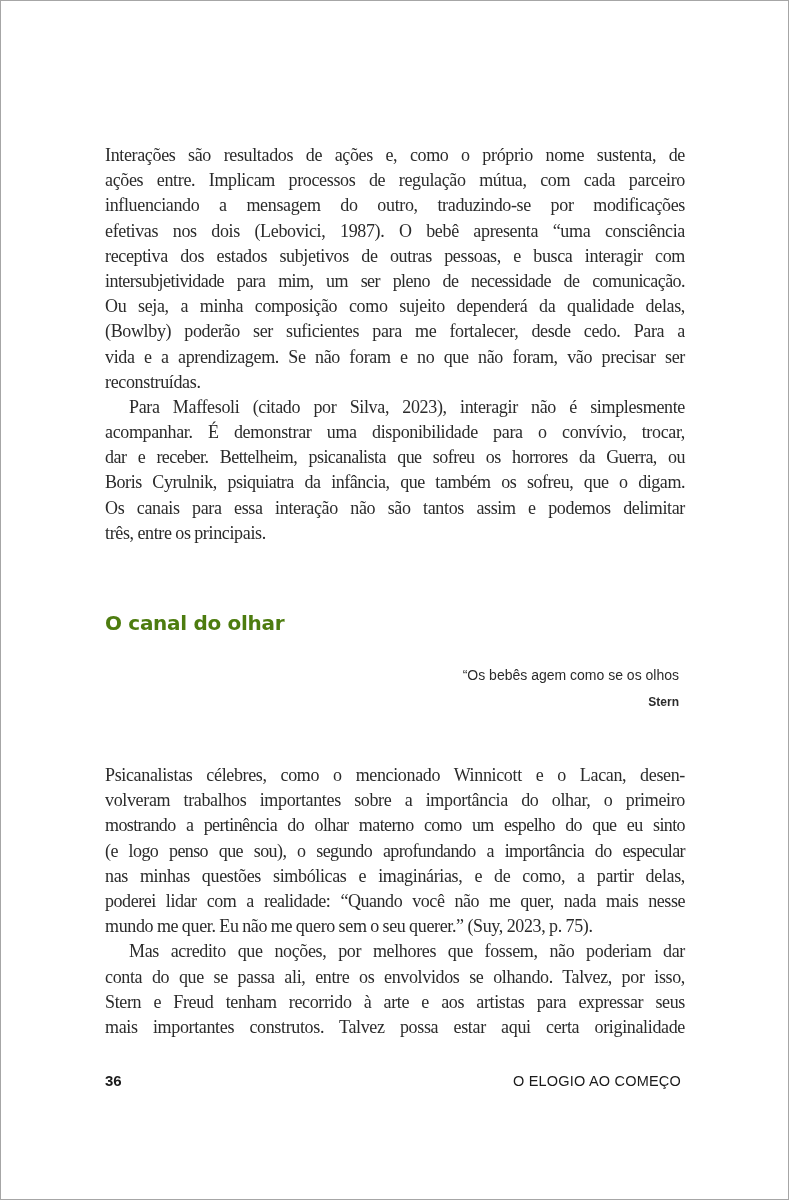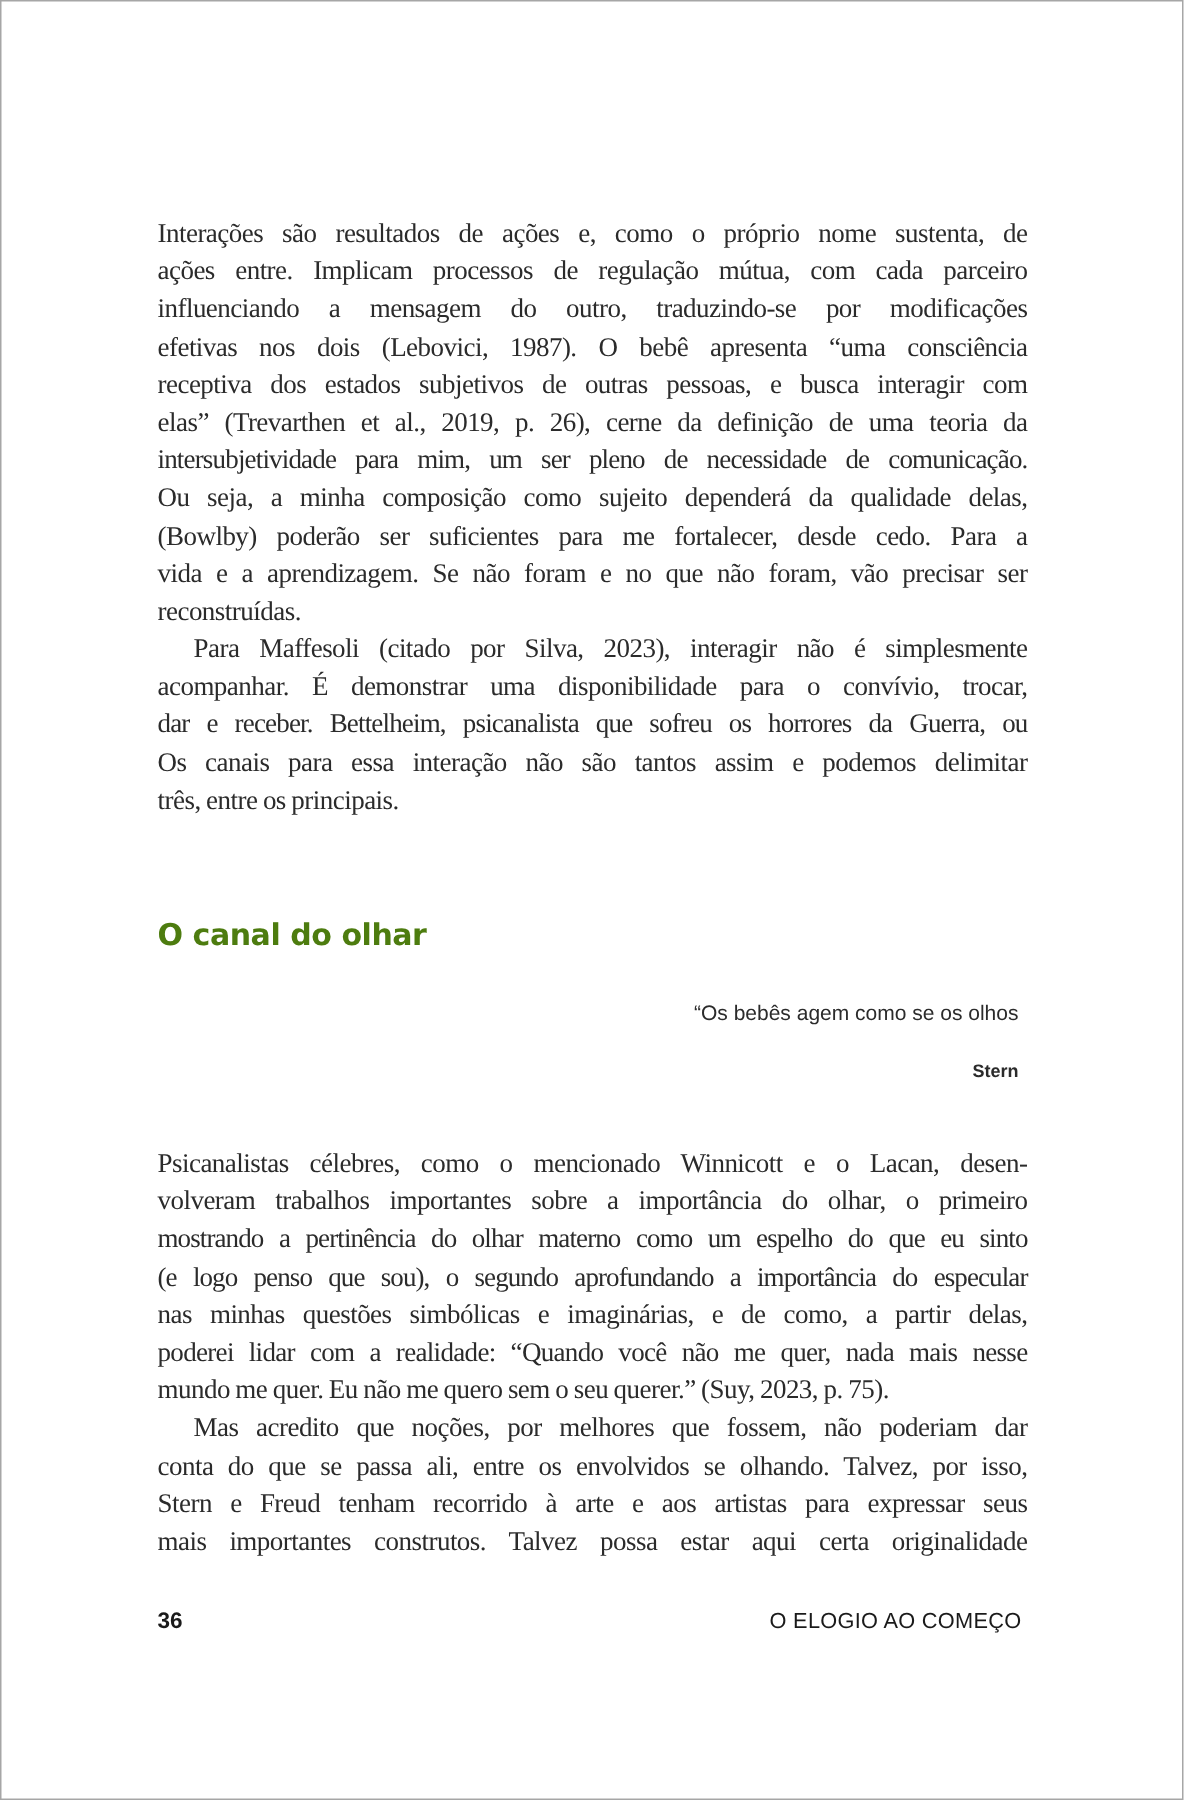--- a/index.html
+++ b/index.html
@@ -25,21 +25,21 @@
       font-family: "DejaVu Sans", "Liberation Sans", sans-serif;
       font-weight: bold; font-size: 20px; color: #4d7c0f; letter-spacing: -0.3px;
     }
     .epigraph {
       position: absolute; right: 109px; top: 662px; text-align: right;
       font-family: "Liberation Sans", "DejaVu Sans", sans-serif;
       font-size: 14px; color: #2b2b2b;
     }
     .epigraph .eline { display: block; line-height: 25px; }
     .epigraph .author {
-      display: block; margin-top: 18px; font-size: 12px; font-weight: bold; line-height: 16px;
+      display: block; margin-top: 6px; font-size: 12px; font-weight: bold; line-height: 16px;
     }
     .footer {
       position: absolute; left: 104px; width: 576px; top: 1071px;
       font-family: "Liberation Sans", "DejaVu Sans", sans-serif; color: #1a1a1a;
       display: flex; justify-content: space-between; align-items: baseline;
     }
     .page-number { font-weight: bold; font-size: 15px; }
     .running-title { font-size: 14.5px; letter-spacing: 0.2px; }
   </style>
 </head>
@@ -47,31 +47,31 @@
 
 <div class="page">
 
   <div class="body-text" style="top:142px;">
     <div>
       <span class="line">Interações são resultados de ações e, como o próprio nome sustenta, de</span>
       <span class="line">ações entre. Implicam processos de regulação mútua, com cada parceiro</span>
       <span class="line">influenciando a mensagem do outro, traduzindo-se por modificações</span>
       <span class="line">efetivas nos dois (Lebovici, 1987). O bebê apresenta “uma consciência</span>
       <span class="line">receptiva dos estados subjetivos de outras pessoas, e busca interagir com</span>
-      <span class="line">elas” (Trevarthen et al., 2019, p. 26), cerne da definição de uma teoria da</span>
       <span class="line" style="letter-spacing: -0.55px;">intersubjetividade para mim, um ser pleno de necessidade de comunicação.</span>
       <span class="line">Ou seja, a minha composição como sujeito dependerá da qualidade delas,</span>
       <span class="line">(Bowlby) poderão ser suficientes para me fortalecer, desde cedo. Para a</span>
       <span class="line">vida e a aprendizagem. Se não foram e no que não foram, vão precisar ser</span>
       <span class="line last">reconstruídas.</span>
     </div>
     <div>
       <span class="line indent">Para Maffesoli (citado por Silva, 2023), interagir não é simplesmente</span>
       <span class="line">acompanhar. É demonstrar uma disponibilidade para o convívio, trocar,</span>
       <span class="line" style="letter-spacing: -0.55px;">dar e receber. Bettelheim, psicanalista que sofreu os horrores da Guerra, ou</span>
+      <span class="line" style="letter-spacing: -0.45px;">Boris Cyrulnik, psiquiatra da infância, que também os sofreu, que o digam.</span>
       <span class="line">Os canais para essa interação não são tantos assim e podemos delimitar</span>
       <span class="line last">três, entre os principais.</span>
     </div>
   </div>
 
   <h2 class="heading" style="margin:0;">O canal do olhar</h2>
 
   <div class="epigraph">
     <span class="eline">“Os bebês agem como se os olhos</span>
     <span class="author">Stern</span>

